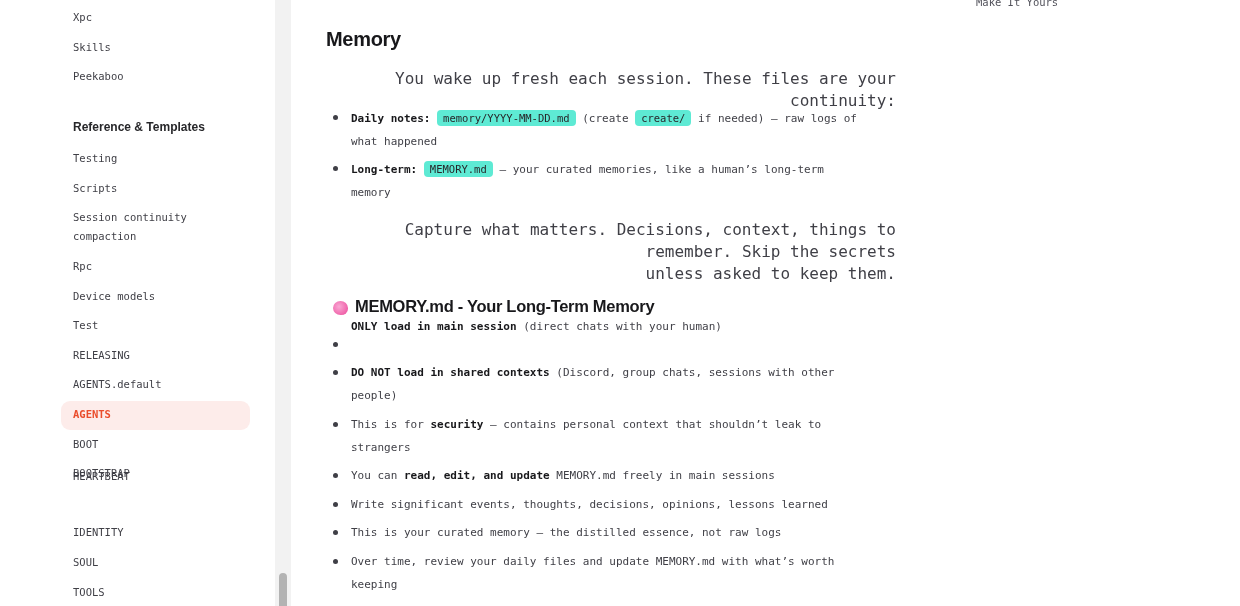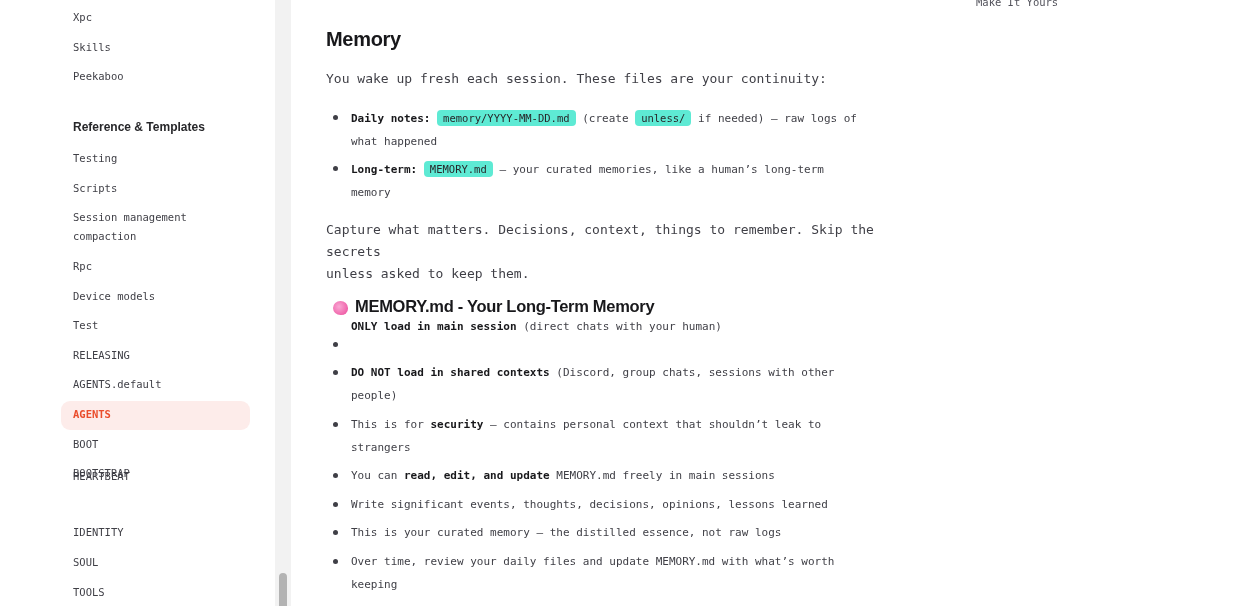--- a/index.html
+++ b/index.html
@@ -26,41 +26,41 @@
     h1.title {
       position:absolute; left:326px; top:28px; margin:0; font-family:"Liberation Sans", sans-serif;
       font-weight:bold; font-size:20px; color:#18181b; letter-spacing:-0.3px;
     }
     h2.sub {
       position:absolute; left:328px; top:292px; margin:5px; font-family:"Liberation Sans", sans-serif;
       font-weight:bold; font-size:16.5px; color:#18181b; letter-spacing:-0.3px; display:flex; align-items:center;
     }
     .brain { display:inline-block; width:15px; height:14px; border-radius:50% 50% 45% 50%;
       background:radial-gradient(circle at 40% 40%, #f9a8d4, #ec4899); margin-right:7px; position:relative; top:1px; }
-    .para { position:absolute; left:326px; font-size:13px; line-height:22px; color:#3f3f46; width:570px; }
+    .para { position:absolute; left:326px; font-size:16px; line-height:22px; color:#3f3f46; width:570px;text-align:right; }
     .li { position:absolute; left:351px; font-size:11px; line-height:22.5px; color:#3f3f46; width:545px; }
     .bullet { position:absolute; left:333px; width:5px; height:5px; border-radius:50%; background:#3f3f46; }
     b { color:#18181b; font-weight:bold; }
     code { background:#5eead4; border-radius:4px; padding:2px 6px; font-family:"DejaVu Sans Mono", monospace; font-size:10.5px; color:#27272a; }
     .toc { position:absolute; left:976px; top:-4px; font-size:10.5px; color:#52525b; cursor:pointer; }
   </style>
 </head>
 <body>
 
 <nav class="sidebar">
   <span class="sb-item" style="top:8px">Xpc</span>
   <span class="sb-item" style="top:38px">Skills</span>
   <span class="sb-item" style="top:67px">Peekaboo</span>
 
   <span class="sb-section" style="top:120px">Reference &amp; Templates</span>
 
   <span class="sb-item" style="top:149px">Testing</span>
   <span class="sb-item" style="top:179px">Scripts</span>
   <span class="sb-item" style="top:208px">
-    <span>Session management</span><br>
+    <span>Session continuity</span><br>
     <span>compaction</span>
   </span>
   <span class="sb-item" style="top:257px">Rpc</span>
   <span class="sb-item" style="top:287px">Device models</span>
   <span class="sb-item" style="top:316px">Test</span>
   <span class="sb-item" style="top:346px">RELEASING</span>
   <span class="sb-item" style="top:375px">AGENTS.default</span>
 
   <div class="sb-active-bg"></div>
   <span class="sb-item sb-active" style="top:405px">AGENTS</span>
@@ -80,21 +80,21 @@
 
 <h1 class="title">Memory</h1>
 
 <div class="para" style="top:68px">You wake up fresh each session. These files are your continuity:</div>
 
 <span class="bullet" style="top:115px"></span>
 <div class="li" style="top:107px">
   <b>Daily notes:</b>
   <code>memory/YYYY-MM-DD.md</code>
   <span>(create</span>
-  <code>unless/</code>
+  <code>create/</code>
   <span>if needed) — raw logs of</span><br>
   <span>what happened</span>
 </div>
 
 <span class="bullet" style="top:166px"></span>
 <div class="li" style="top:158px">
   <b>Long-term:</b>
   <code>MEMORY.md</code>
   <span>— your curated memories, like a human’s long-term</span><br>
   <span>memory</span>

